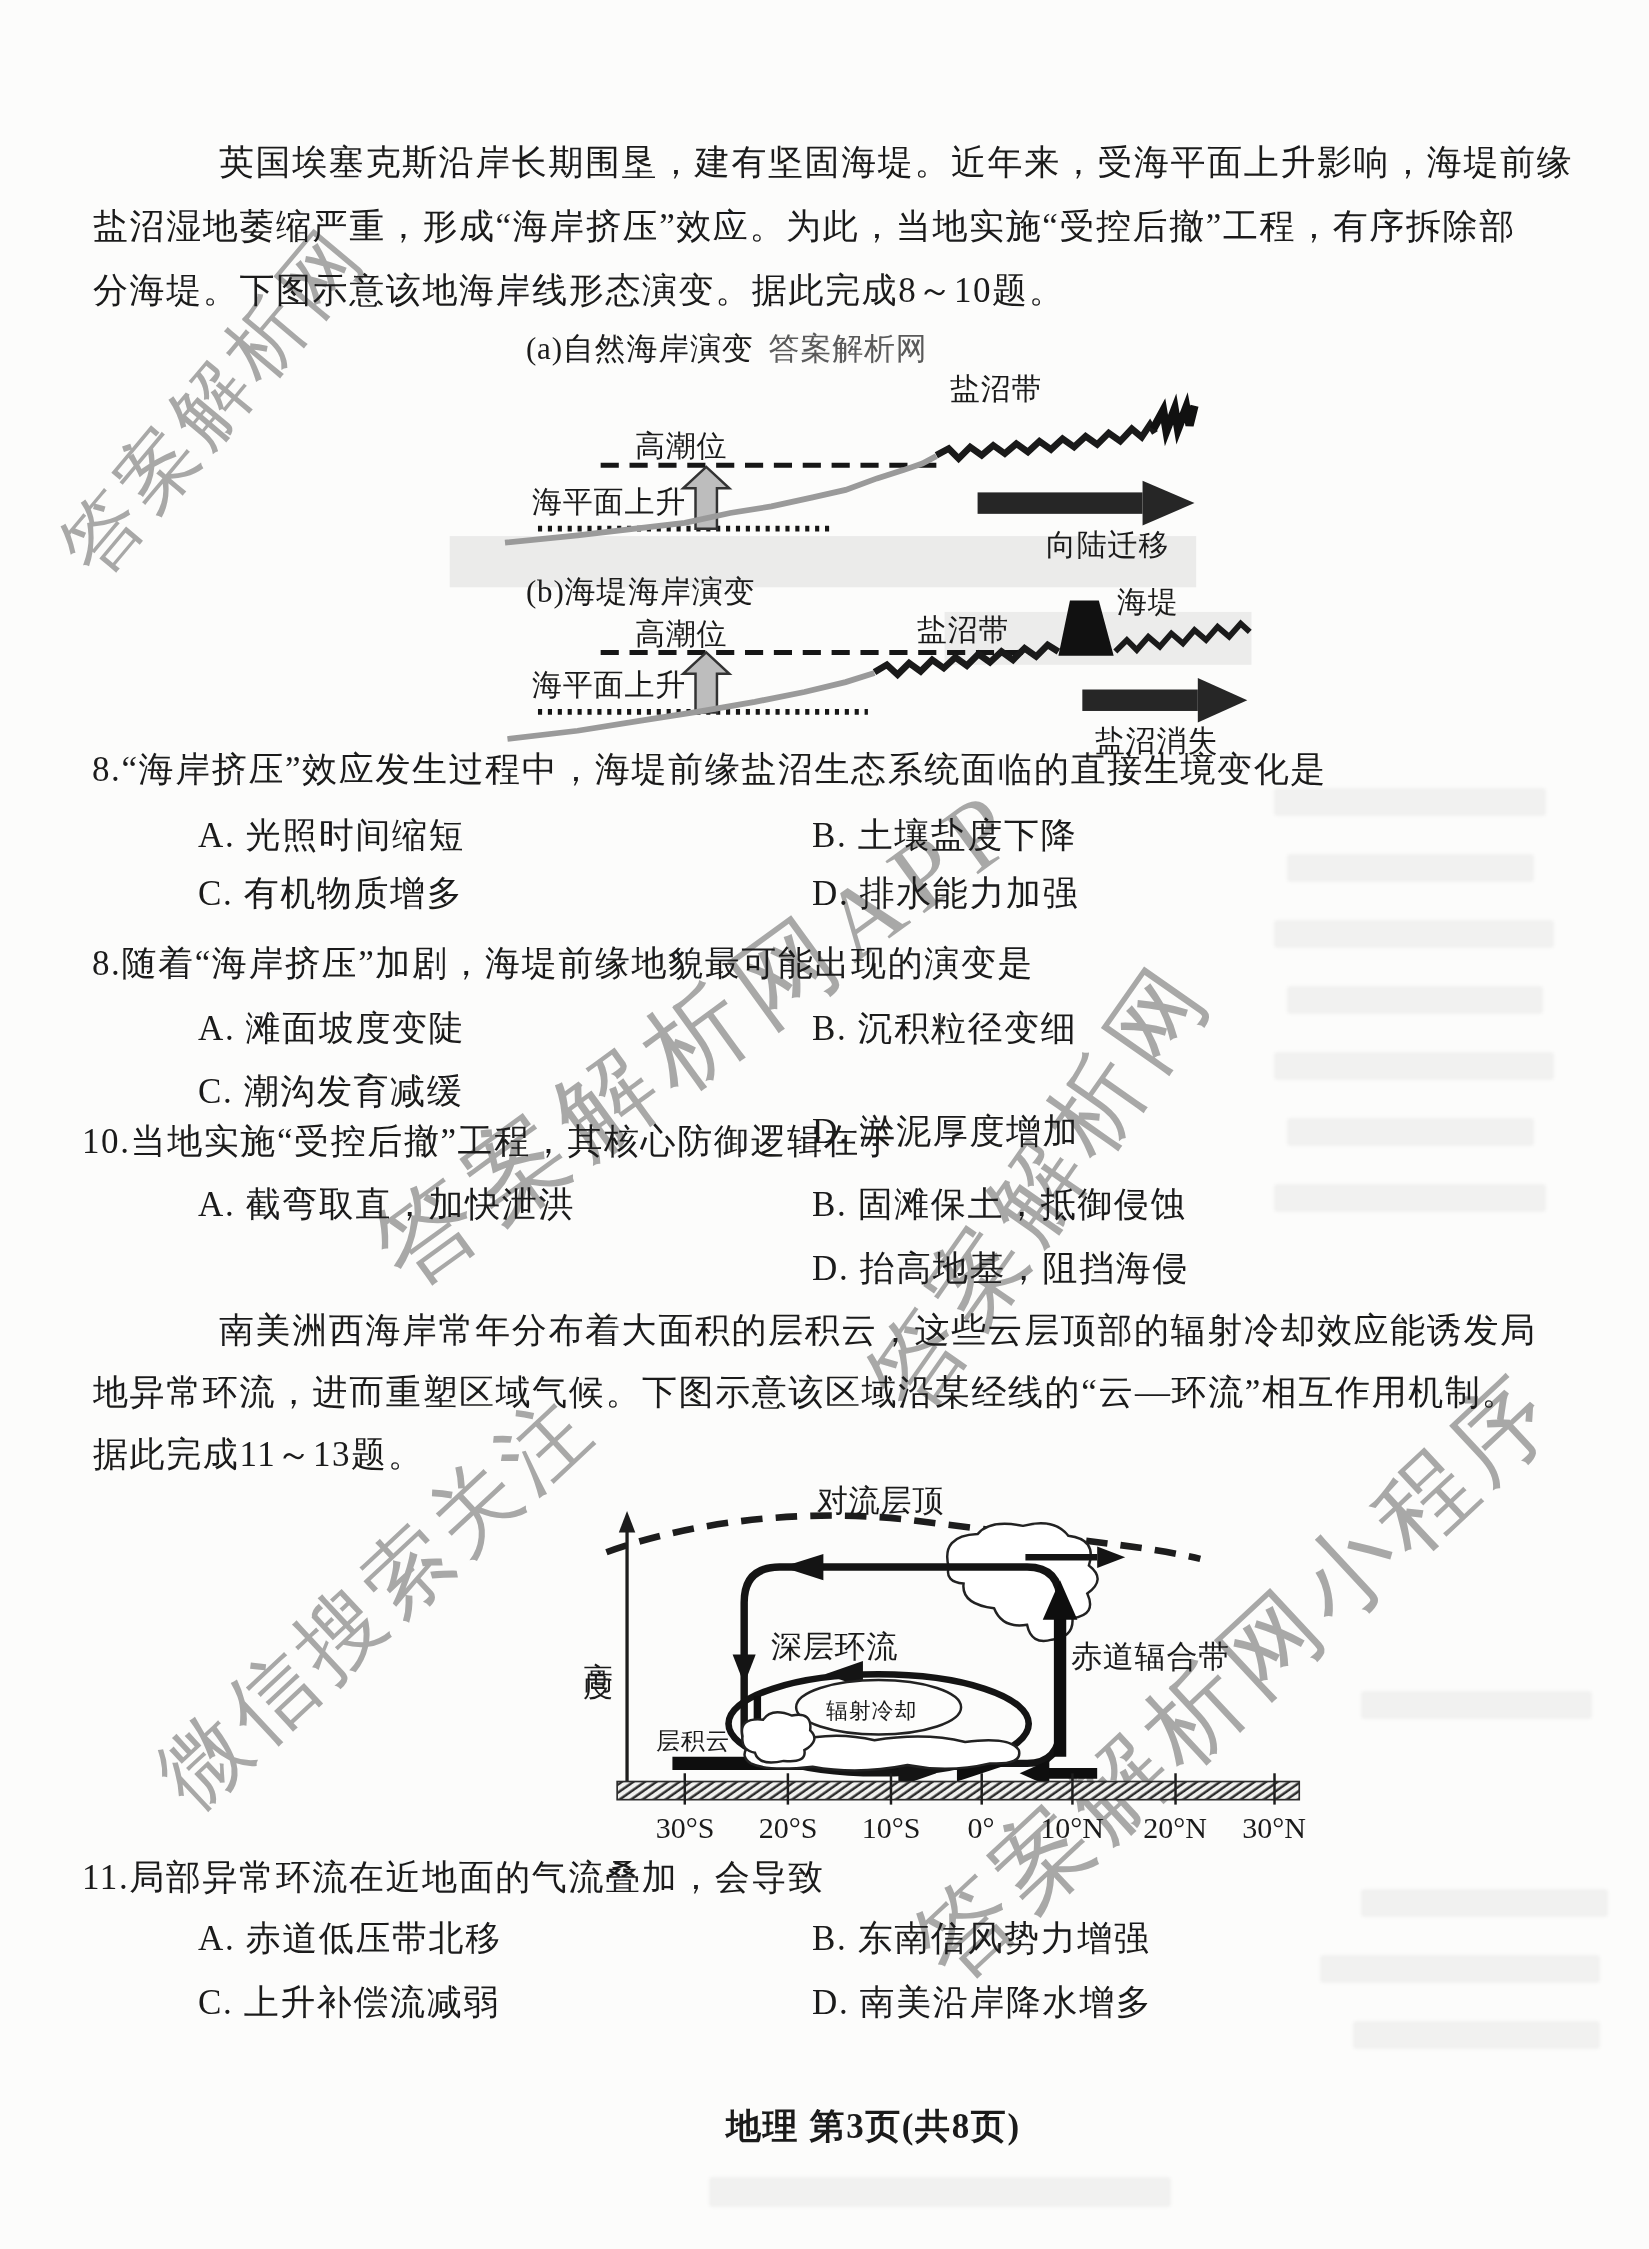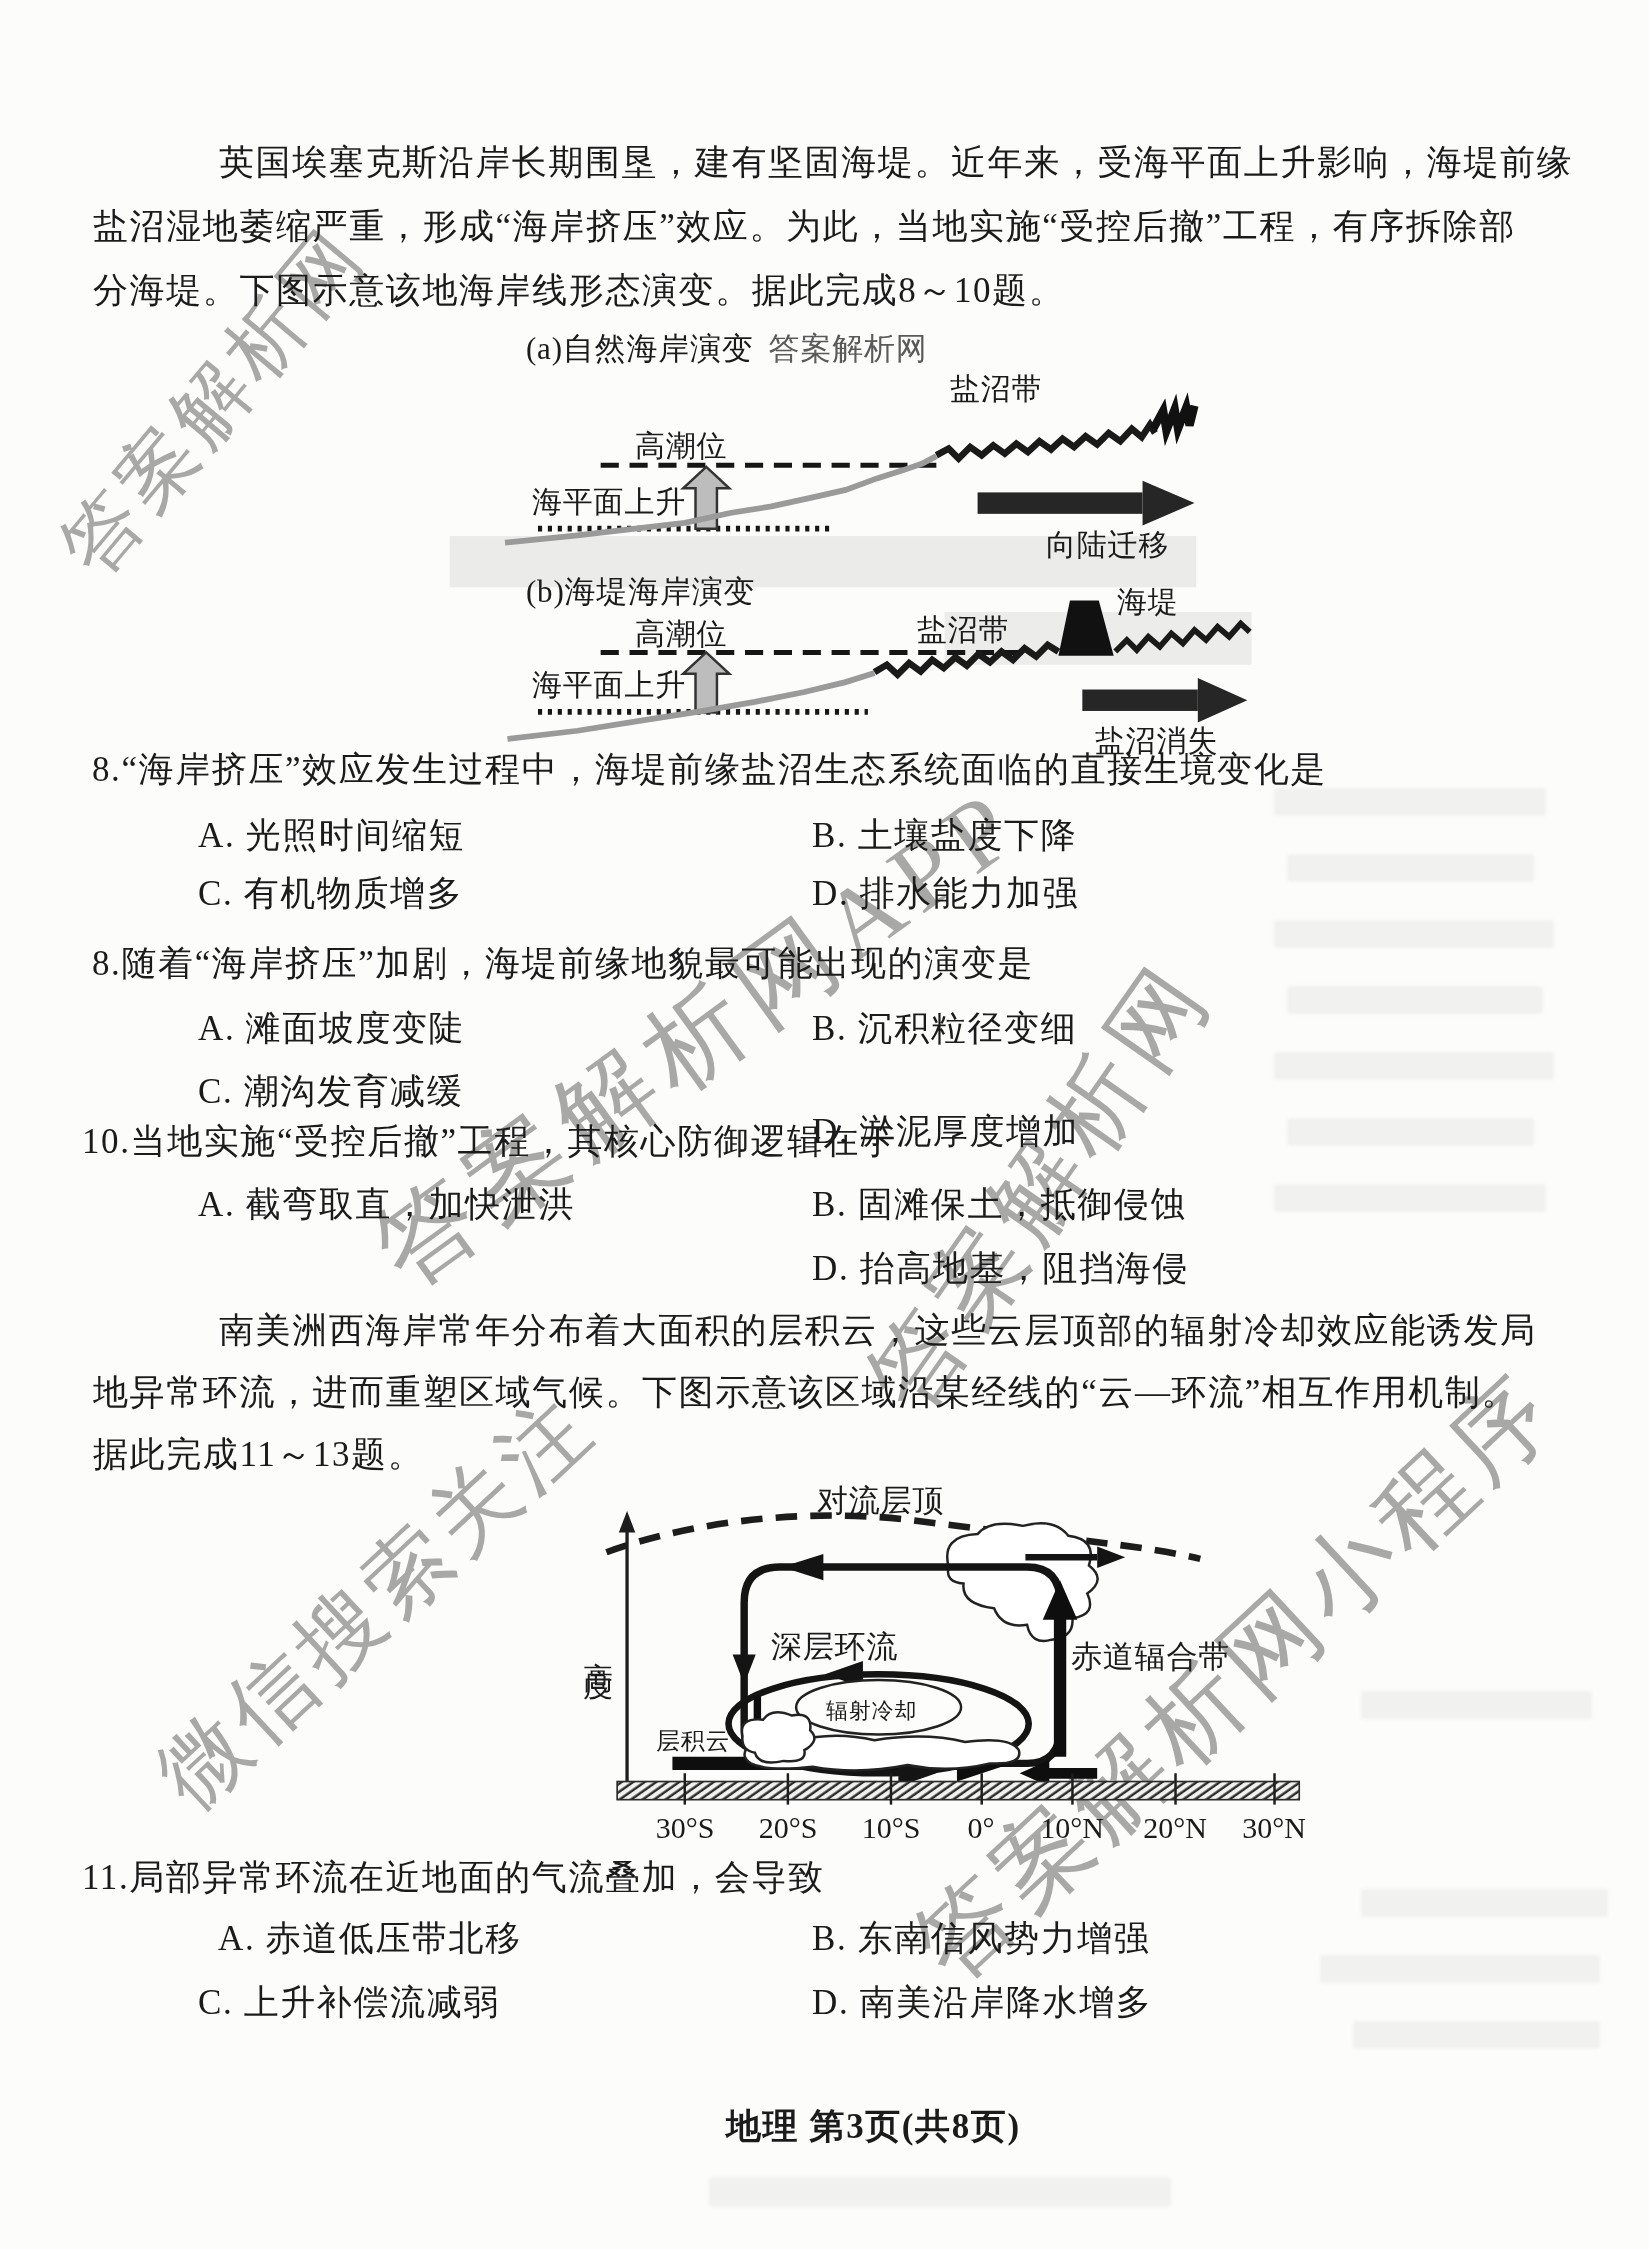--- a/index.html
+++ b/index.html
@@ -185,21 +185,21 @@
   <div class="flabel small txt" style="left:826px;top:1696px;">辐射冷却</div>
   <div class="tick" style="left:685px;top:1811px;">30°S</div>
   <div class="tick" style="left:788px;top:1811px;">20°S</div>
   <div class="tick" style="left:891px;top:1811px;">10°S</div>
   <div class="tick" style="left:981px;top:1811px;">0°</div>
   <div class="tick" style="left:1072px;top:1811px;">10°N</div>
   <div class="tick" style="left:1175px;top:1811px;">20°N</div>
   <div class="tick" style="left:1274px;top:1811px;">30°N</div>
 
   <div class="tline txt" style="left:82px;top:1854px;">11.局部异常环流在近地面的气流叠加，会导致</div>
-  <div class="opt txt" style="left:198px;top:1915px;margin-left:20px;">A. 赤道低压带北移</div>
+  <div class="opt txt" style="left:198px;top:1915px;">A. 赤道低压带北移</div>
   <div class="opt txt" style="left:812px;top:1915px;">B. 东南信风势力增强</div>
   <div class="opt txt" style="left:198px;top:1979px;">C. 上升补偿流减弱</div>
   <div class="opt txt" style="left:812px;top:1979px;">D. 南美沿岸降水增多</div>
 
   <div class="footer" style="left:726px;top:2103px;">地理 第3页(共8页)</div>
 
 </div>
 
 
 </body></html>

